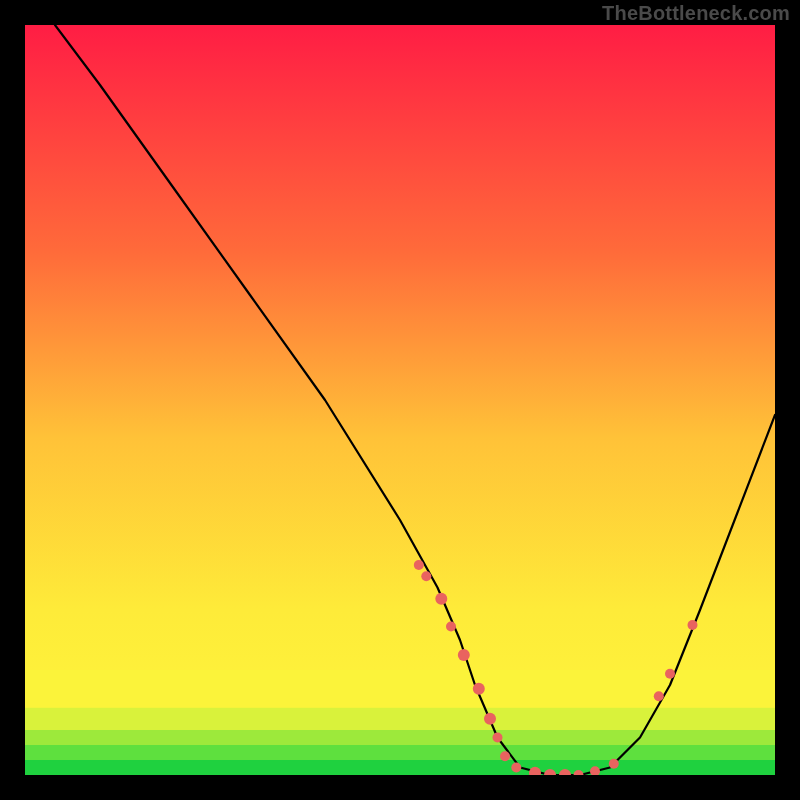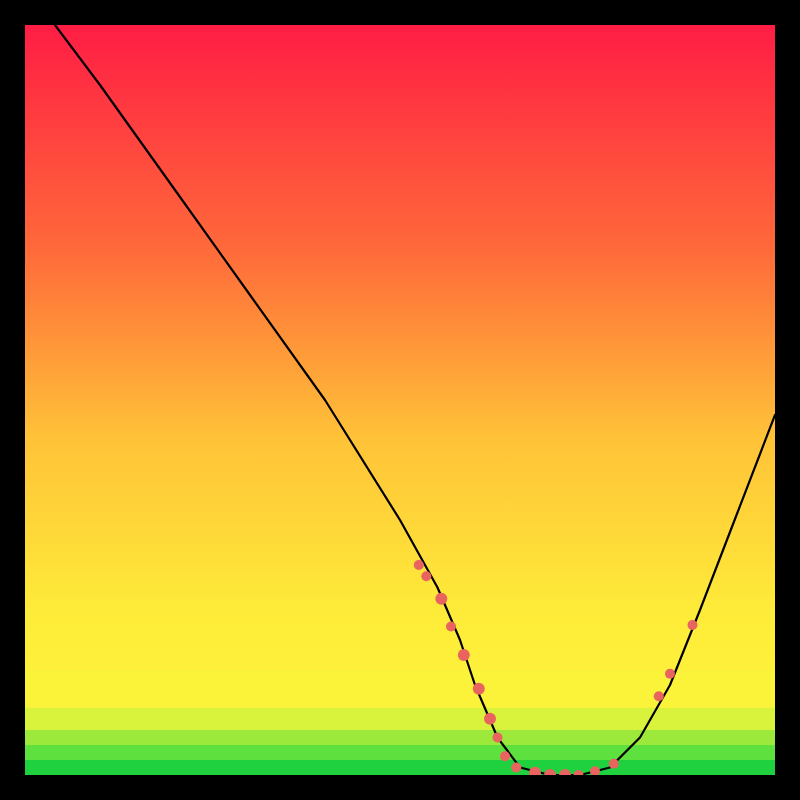--- a/index.html
+++ b/index.html
@@ -33,20 +33,21 @@
     top: 25px;
     width: 750px;
     height: 750px;
   }
   svg { display:block; }
 </style>
 </head>
 <body>
 
 <div class="frame">
+  <div class="watermark">TheBottleneck.com</div>
 
   <div class="plot">
     <svg id="chart-svg" width="750" height="750" viewBox="0 0 750 750">
         <defs>
           <linearGradient id="bg-grad" x1="0" y1="0" x2="0" y2="1">
             <stop offset="0%" stop-color="#ff1d44"></stop>
             <stop offset="30%" stop-color="#ff6a3a"></stop>
             <stop offset="55%" stop-color="#ffc238"></stop>
             <stop offset="78%" stop-color="#feeb39"></stop>
             <stop offset="100%" stop-color="#fef93c"></stop>

